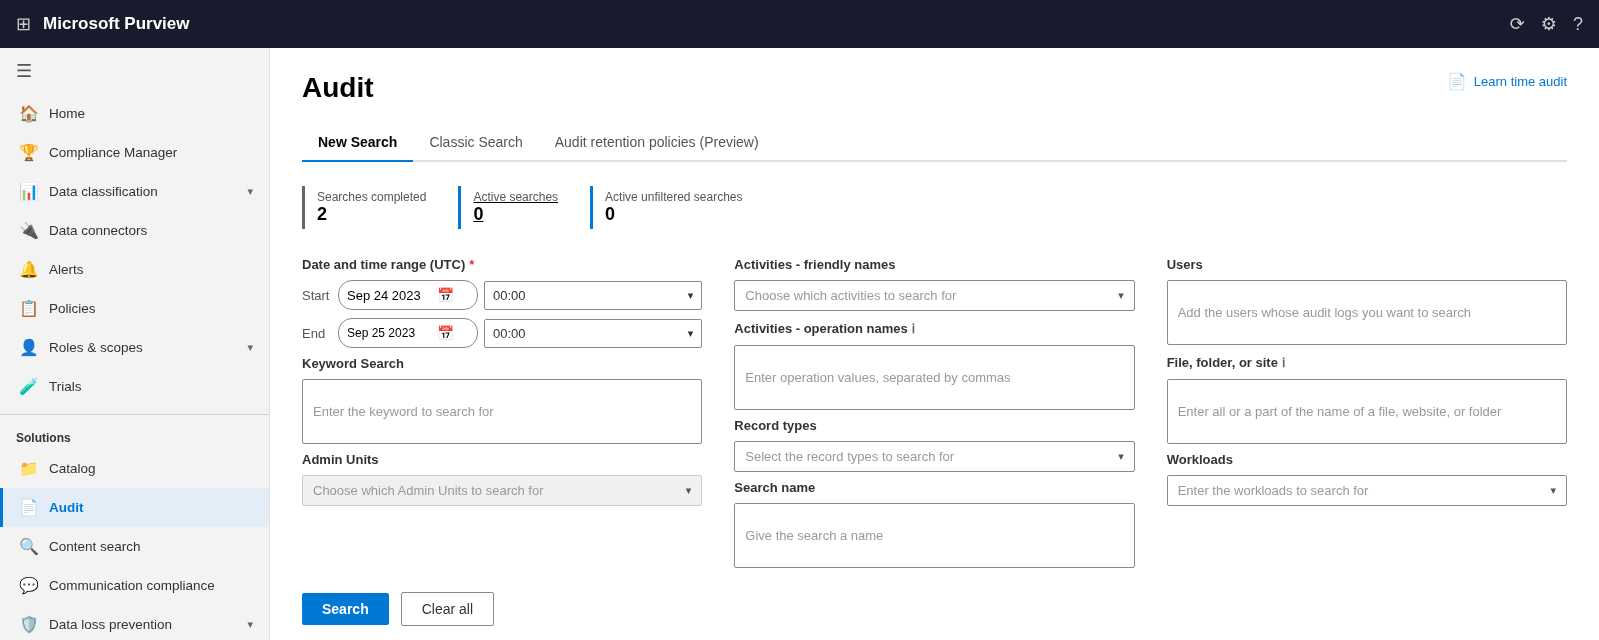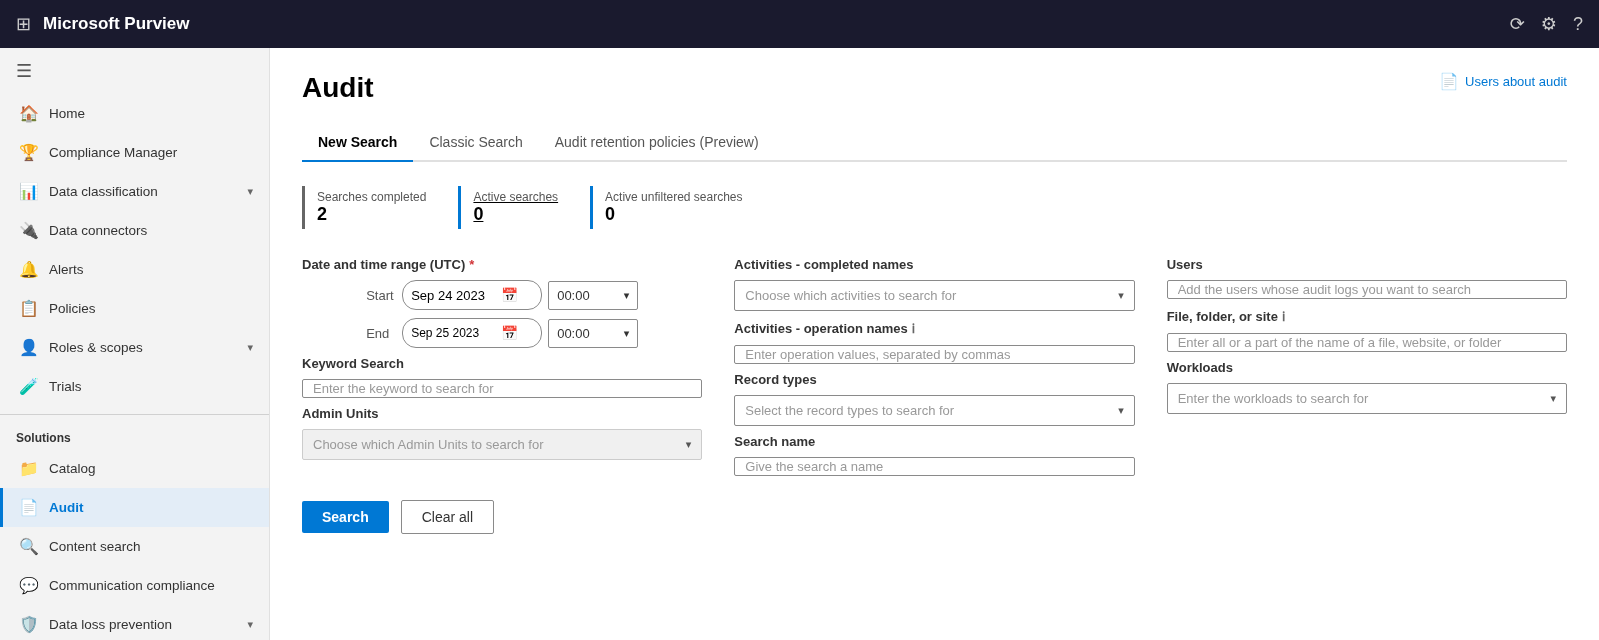--- a/index.html
+++ b/index.html
@@ -112,34 +112,34 @@
       grid-template-columns: 1fr 1fr 1fr;
       gap: 20px 32px;
       margin-bottom: 24px;
     }
     .form-section { display: flex; flex-direction: column; gap: 8px; }
     .form-label { font-size: 13px; font-weight: 600; color: #333; display: flex; align-items: center; gap: 4px; }
     .form-label .required { color: #d13438; }
     .form-label .info-icon { color: #666; font-size: 13px; cursor: help; }
 
     
-    .date-range { display: flex; flex-direction: column; gap: 8px; align-items: center; }
+    .date-range { display: flex; flex-direction: column; gap: 8px; }
     .date-row { display: flex; align-items: center; gap: 6px; }
     .date-label { font-size: 13px; color: #555; width: 30px; }
     .date-input-wrapper { display: flex; align-items: center; border: 1px solid #8a8a8a; border-radius: 14px; background: #fff; padding: 6px 8px; flex: 0 0 140px; }
     .date-input-wrapper input { border: none; outline: none; font-size: 13px; width: 90px; }
     .date-input-wrapper .cal-icon { color: #555; font-size: 14px; cursor: pointer; }
     .time-select { border: 1px solid #8a8a8a; border-radius: 2px; padding: 6px 8px; font-size: 13px; background: #fff; cursor: pointer; display: flex; align-items: center; justify-content: space-between; flex: 1; color: #333; }
     .time-select .chevron { color: #333; font-size: 11px; }
 
     
     .field-input {
       border: 1px solid #8a8a8a;
       border-radius: 2px;
-      padding: 1px 10px;
+      padding: 24px 10px;
       font-size: 13px;
       color: #333;
       background: #fff;
       outline: none;
       width: 100%;
     }
     .field-input::placeholder { color: #999; }
 
     .field-select {
       border: 1px solid #8a8a8a;
@@ -266,21 +266,21 @@
       <span class="chevron">▾</span>
     </div>
   </div>
 
   <div class="content">
 
     <div class="page-header">
       <h1 class="page-title">Audit</h1>
       <a class="learn-link">
         <span class="learn-icon">📄</span>
-        <span>Users about audit</span>
+        <span>Learn time audit</span>
       </a>
     </div>
 
     <div class="tabs">
       <div class="tab active">
         <span>New Search</span>
       </div>
       <div class="tab">
         <span>Classic Search</span>
       </div>
@@ -343,21 +343,21 @@
           <span>Admin Units</span>
         </div>
         <div class="field-select disabled">
           <span class="select-text">Choose which Admin Units to search for</span>
           <span class="chevron">▾</span>
         </div>
       </div>
 
       <div class="form-section">
         <div class="form-label">
-          <span>Activities - completed names</span>
+          <span>Activities - friendly names</span>
         </div>
         <div class="field-select">
           <span class="select-text">Choose which activities to search for</span>
           <span class="chevron">▾</span>
         </div>
         <div class="form-label">
           <span>Activities - operation names</span>
           <span class="info-icon">ℹ</span>
         </div>
         <input class="field-input" type="text" placeholder="Enter operation values, separated by commas" style="">

